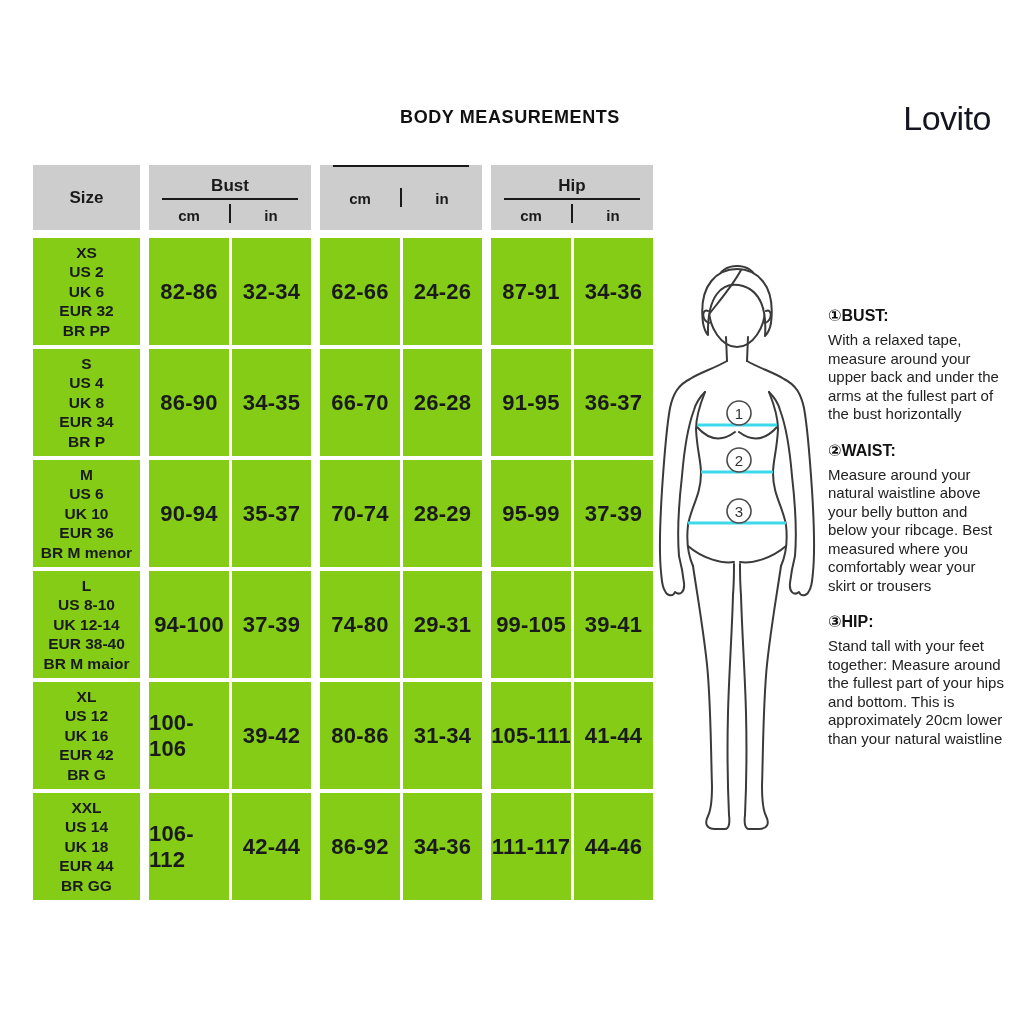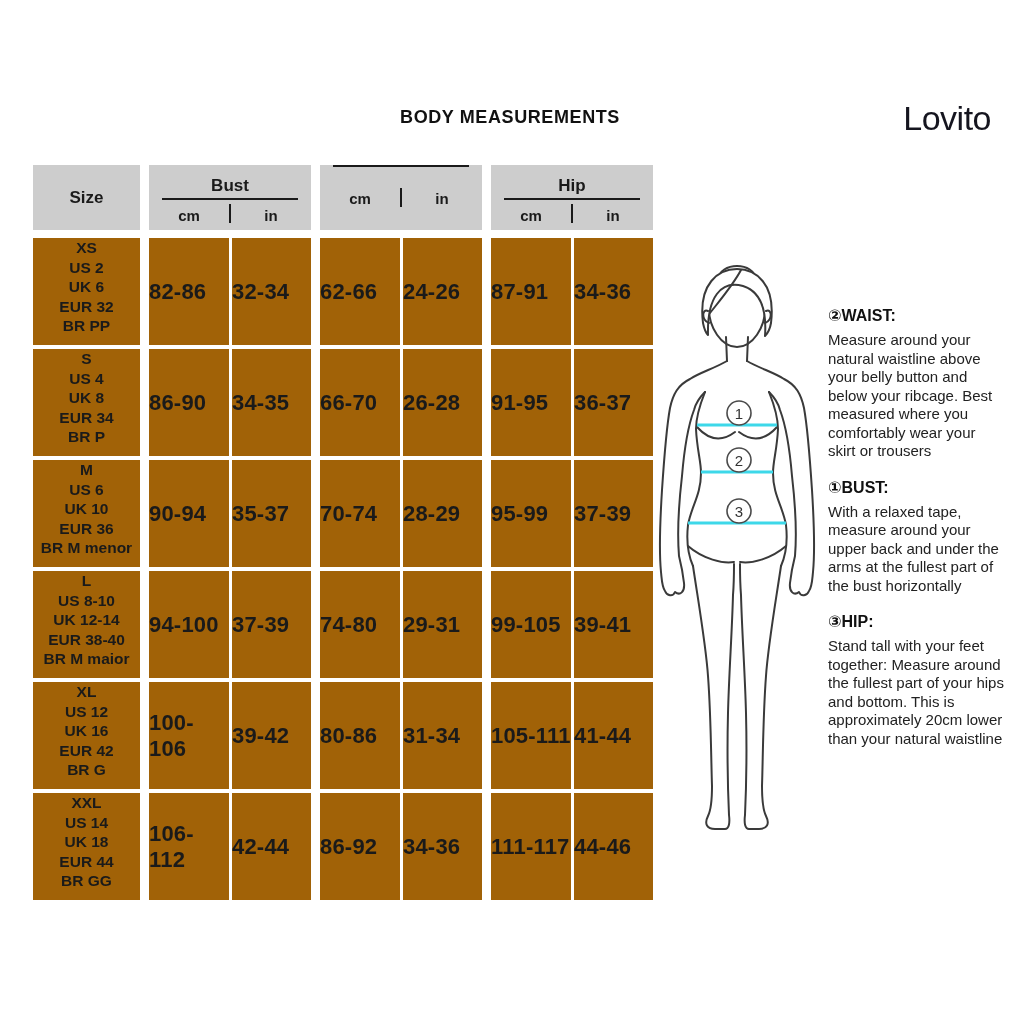--- a/index.html
+++ b/index.html
@@ -20,21 +20,21 @@
   .size-head{width:107px;margin-right:9px;display:flex;align-items:center;justify-content:center;font-size:17px;}
   .group-head{width:162px;margin-right:9px;display:flex;flex-direction:column;}
   .group-head:last-child{margin-right:0;}
   .gh-label{height:31px;display:flex;align-items:flex-end;justify-content:center;font-size:17px;padding-bottom:2px;}
   .gh-rule{height:2px;background:#1a1a1a;margin:0 13px;}
   .gh-units{flex:1;display:flex;align-items:center;}
   .gh-units .unit{flex:1;text-align:center;font-size:15px;}
   .gh-units .vdiv{width:2px;height:19px;background:#1a1a1a;margin-top:-3px;}
 
   .trow{display:flex;height:107px;margin-bottom:4px;}
-  .cell{background:#a16207;display:flex;align-items:center;justify-content:flex-start;font-weight:bold;}
+  .cell{background:#84cc16;display:flex;align-items:center;justify-content:center;font-weight:bold;}
   .size-cell{width:107px;margin-right:9px;flex-direction:column;font-size:15.5px;line-height:19.5px;white-space:nowrap;}
   .val{width:80px;margin-right:3px;font-size:22px;letter-spacing:.2px;}
   .val.v1,.val.v3{width:79px;margin-right:9px;}
   .val.v5{width:79px;margin-right:0;}
 
   
   .figure{position:absolute;left:649px;top:263px;width:176px;height:572px;}
 
   
   .instructions{position:absolute;left:828px;top:306px;width:176px;color:#222;}
@@ -219,26 +219,26 @@
       <text x="90" y="155.5" text-anchor="middle" font-size="15" fill="#333" font-family="Liberation Sans, DejaVu Sans, sans-serif">1</text>
       <circle cx="90" cy="197" r="12" fill="#fff" stroke="#4a4a4a" stroke-width="1.6"></circle>
       <text x="90" y="202.5" text-anchor="middle" font-size="15" fill="#333" font-family="Liberation Sans, DejaVu Sans, sans-serif">2</text>
       <circle cx="90" cy="248" r="12" fill="#fff" stroke="#4a4a4a" stroke-width="1.6"></circle>
       <text x="90" y="253.5" text-anchor="middle" font-size="15" fill="#333" font-family="Liberation Sans, DejaVu Sans, sans-serif">3</text>
     </g>
   </svg>
 
   <div class="instructions">
     <div class="inst-section">
+      <div class="inst-title">①BUST:</div>
+      <div class="inst-body">With a relaxed tape, measure around your upper back and under the arms at the fullest part of the bust horizontally</div>
+    </div>
+    <div class="inst-section">
       <div class="inst-title">②WAIST:</div>
       <div class="inst-body">Measure around your natural waistline above your belly button and below your ribcage. Best measured where you comfortably wear your skirt or trousers</div>
-    </div>
-    <div class="inst-section">
-      <div class="inst-title">①BUST:</div>
-      <div class="inst-body">With a relaxed tape, measure around your upper back and under the arms at the fullest part of the bust horizontally</div>
     </div>
     <div class="inst-section">
       <div class="inst-title">③HIP:</div>
       <div class="inst-body">Stand tall with your feet together: Measure around the fullest part of your hips and bottom. This is approximately 20cm lower than your natural waistline</div>
     </div>
   </div>
 
 </div>
 
 </body></html>

